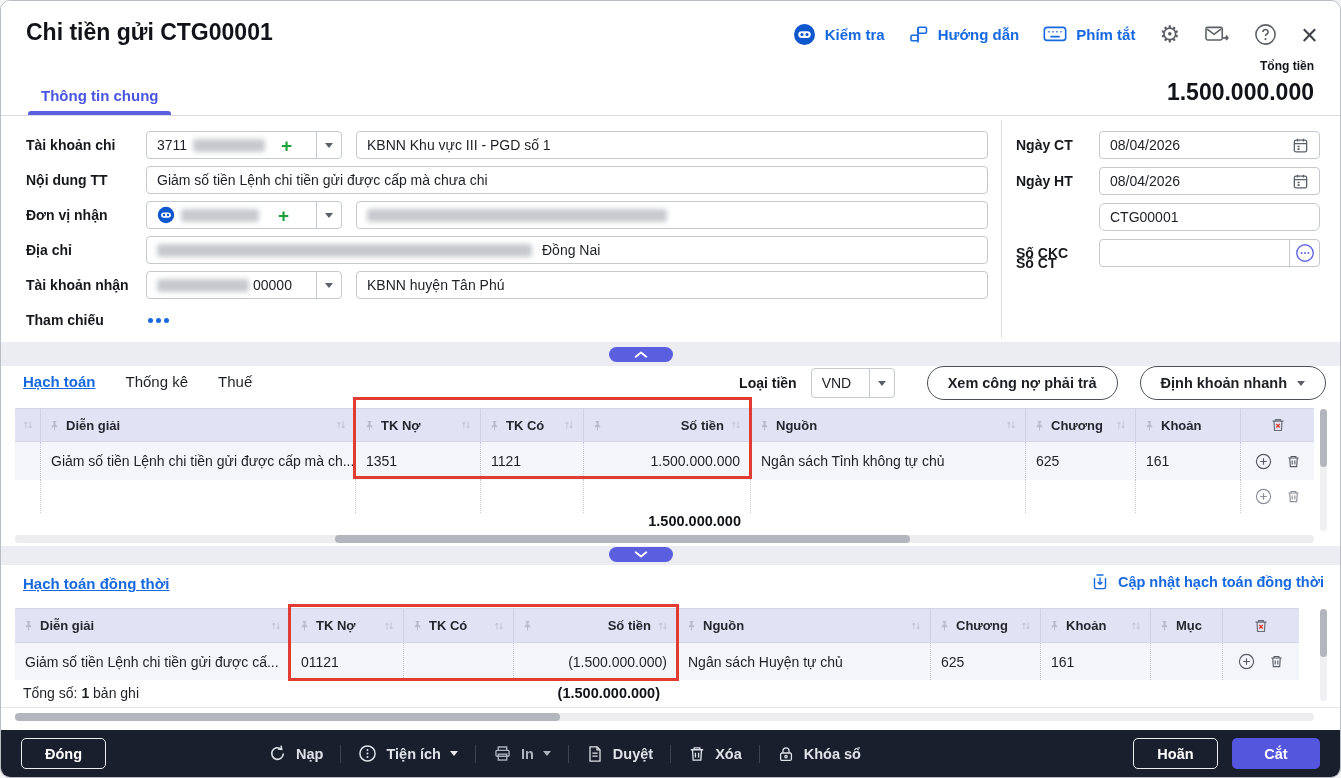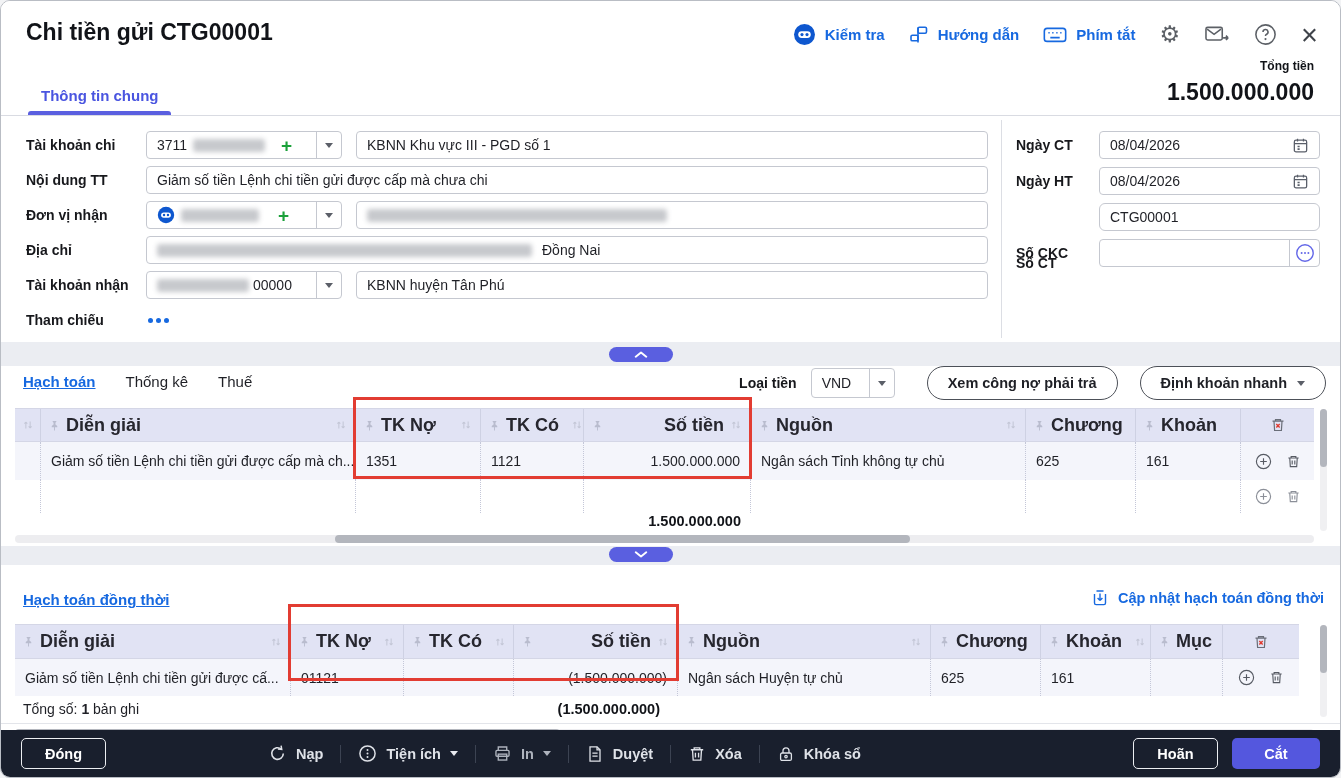--- a/index.html
+++ b/index.html
@@ -11,21 +11,21 @@
   .ddz{margin-left:auto;border-left:1px solid #c5c8d0;width:24px;align-self:stretch;display:flex;align-items:center;justify-content:center;margin-right:-10px;}
   .caret{width:0;height:0;border-left:4px solid transparent;border-right:4px solid transparent;border-top:5px solid #5b5f68;}
   .caret-w{width:0;height:0;border-left:4px solid transparent;border-right:4px solid transparent;border-top:5px solid #e8eaef;}
   .blob{display:inline-block;height:13px;border-radius:3px;background:#c7c9cd;filter:blur(2.5px);}
   .plus{color:#1ba13a;font-size:19px;font-weight:700;line-height:1;}
   .blue-link{color:#1769e0;font-weight:700;font-size:15px;}
   .pill-btn{box-sizing:border-box;height:34px;border:1px solid #4c5058;border-radius:17px;background:#fff;display:flex;align-items:center;gap:10px;padding:0 20px;font-size:14.5px;font-weight:700;color:#1f2026;cursor:pointer;justify-content:flex-end;}
   .band{background:#ebedf2;position:absolute;left:0;right:0;}
   .pill-collapse{position:absolute;left:608px;width:64px;height:15px;border-radius:8px;background:#5a5fe0;display:flex;align-items:center;justify-content:center;cursor:pointer;border:none;}
   .tblh{display:grid;background:#e1e3f4;align-items:stretch;height:32px;border-top:1px solid #d4d6e6;border-bottom:1px solid #d4d6e6;}
-  .tblh>div{display:flex;align-items:center;gap:6px;padding:0 8px;border-right:1px solid #ced1e3;font-size:18px;font-weight:700;color:#26262e;overflow:hidden;white-space:nowrap;}
+  .tblh>div{display:flex;align-items:center;gap:6px;padding:0 8px;border-right:1px solid #ced1e3;font-size:13px;font-weight:700;color:#26262e;overflow:hidden;white-space:nowrap;}
   .tblr{display:grid;background:#f4f5fb;align-items:stretch;}
   .tblr>div{display:flex;align-items:center;padding:0 10px;border-right:1px dotted #c4c7d8;font-size:14px;color:#1f2026;overflow:hidden;white-space:nowrap;}
   .num{justify-content:flex-end;}
   .pin{color:#b9bcce;flex:0 0 auto;}
   .sorti{color:#c3c6d6;flex:0 0 auto;}
   .sp{flex:1;}
   .acticons{justify-content:center;gap:14px;}
   .hscroll{position:absolute;height:8px;background:#ededf0;border-radius:4px;}
   .hthumb{position:absolute;top:0;height:8px;background:#b3b6bd;border-radius:4px;}
   .vscroll{position:absolute;width:7px;background:#f0f0f2;border-radius:4px;}
@@ -63,21 +63,21 @@
       <div style="display:flex;align-items:center;gap:9px;cursor:pointer;">
         <span>
             <svg width="20" height="20" viewBox="0 0 20 20" fill="none" stroke="#1769e0" stroke-width="1.6">
               <path d="M9 2.5v15"></path>
               <rect x="9" y="2.2" width="8.5" height="6" rx="1.4"></rect>
               <rect x="2" y="10.2" width="7" height="5.6" rx="1.4"></rect>
             </svg>
           </span>
         <span class="blue-link">Hướng dẫn</span>
       </div>
-      <div style="display:flex;align-items:flex-end;gap:9px;cursor:pointer;">
+      <div style="display:flex;align-items:flex-start;gap:9px;cursor:pointer;">
         <span>
             <svg width="24" height="16" viewBox="0 0 22 15" fill="none" stroke="#1769e0" stroke-width="1.5">
               <rect x="1" y="1.3" width="20" height="12.2" rx="2.6"></rect>
               <circle cx="5.4" cy="5.4" r="0.8" fill="#1769e0" stroke="none"></circle>
               <circle cx="9" cy="5.4" r="0.8" fill="#1769e0" stroke="none"></circle>
               <circle cx="12.8" cy="5.4" r="0.8" fill="#1769e0" stroke="none"></circle>
               <circle cx="16.5" cy="5.4" r="0.8" fill="#1769e0" stroke="none"></circle>
               <path d="M6.6 10h8.8"></path>
             </svg>
           </span>
@@ -425,21 +425,21 @@
     </div>
   </div>
 
   <div class="band" style="top:545px;height:19px;"></div>
   <button class="pill-collapse" style="top:546px;">
     <svg width="14" height="7" viewBox="0 0 16 8">
         <path d="M2 1.5 8 6.2l6-4.7" stroke="#fff" stroke-width="2.2" fill="none" stroke-linecap="round" stroke-linejoin="round"></path>
       </svg>
   </button>
 
-  <div class="abs" style="left:0;right:0;top:564px;height:165px;background:#fff;margin-top:16px;">
+  <div class="abs" style="left:0;right:0;top:564px;height:165px;background:#fff;">
     <span class="abs" style="left:22px;top:10px;color:#1769e0;font-weight:700;font-size:15px;text-decoration:underline;cursor:pointer;">Hạch toán đồng thời</span>
 
     <div class="abs" style="right:16px;top:8px;display:flex;align-items:center;gap:9px;cursor:pointer;">
       <span>
           <svg width="18" height="18" viewBox="0 0 18 18" fill="none" stroke="#1769e0" stroke-width="1.4">
             <path d="M5.5 2h7M14.5 5v9a1.6 1.6 0 0 1-1.6 1.6H5.1A1.6 1.6 0 0 1 3.5 14V5"></path>
             <path d="M9 4.5v7M9 11.5 6.6 9.1M9 11.5l2.4-2.4"></path>
           </svg>
         </span>
       <span style="color:#1769e0;font-weight:600;font-size:14.5px;">Cập nhật hạch toán đồng thời</span>

